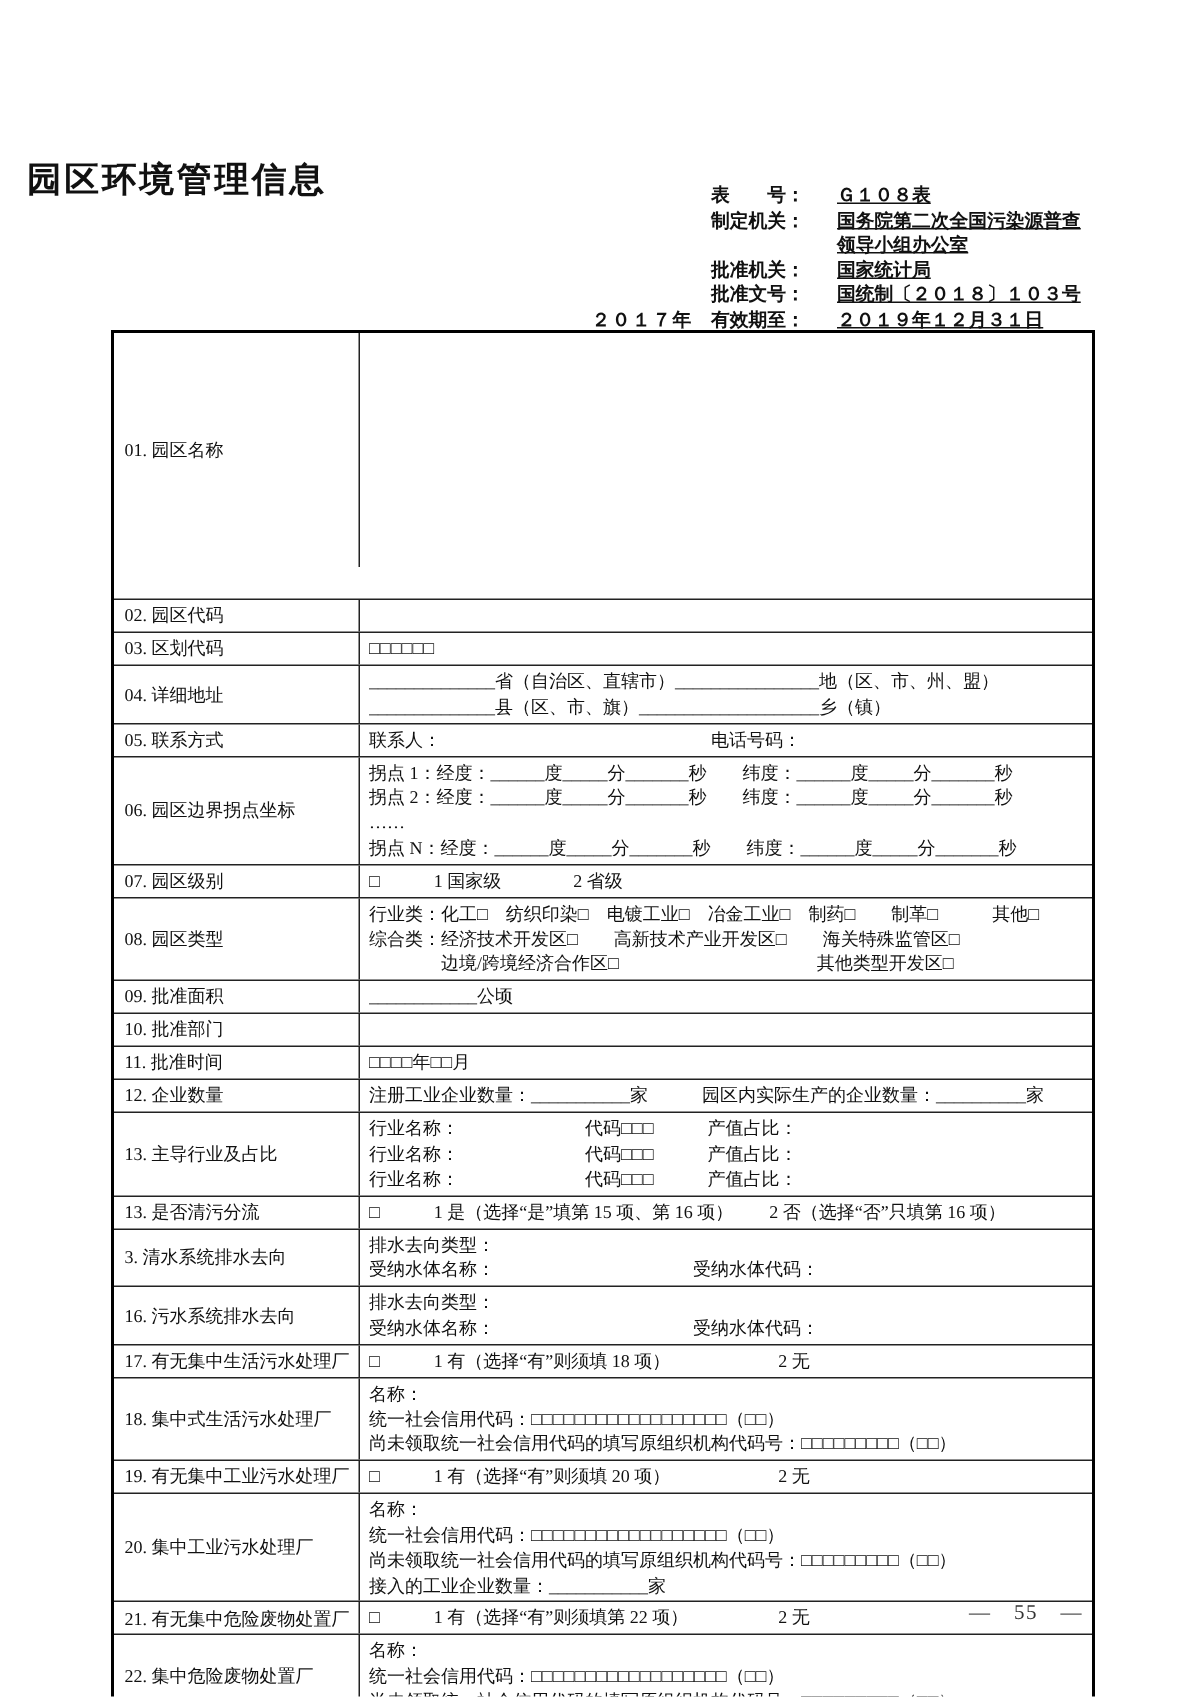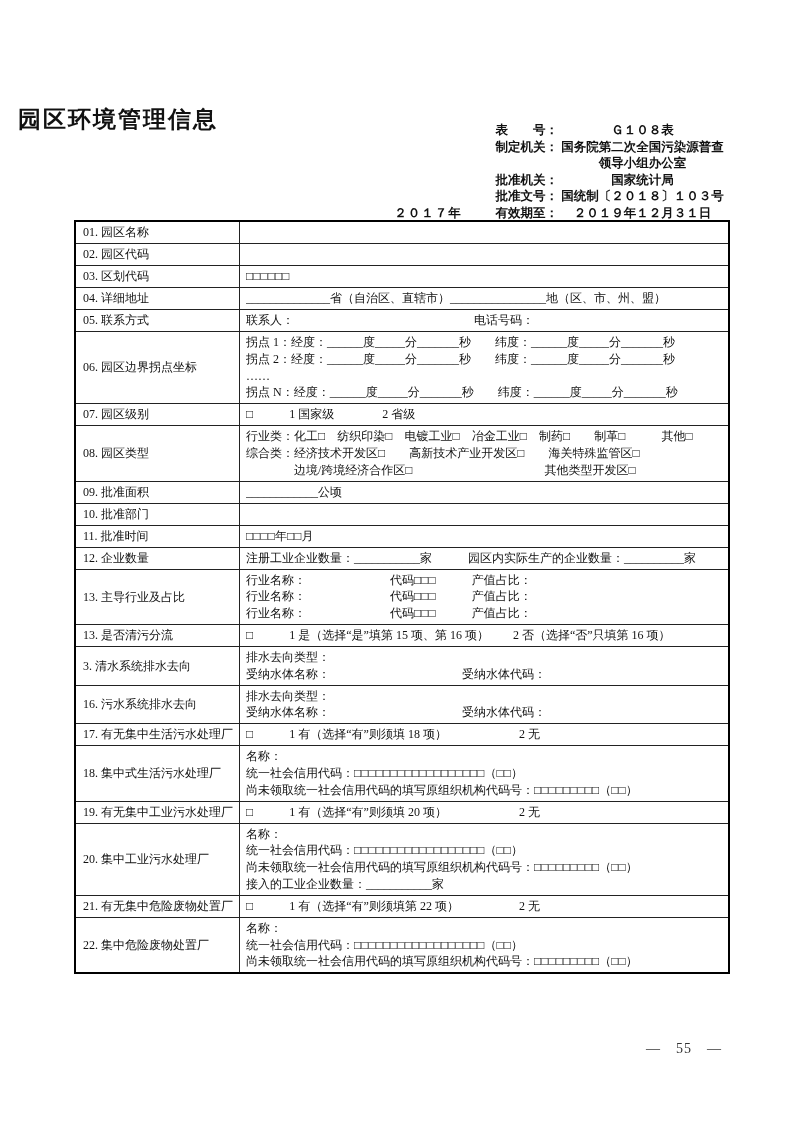--- a/index.html
+++ b/index.html
@@ -13,41 +13,41 @@
     position:absolute;top:86px;left:0;width:800px;text-align:left;
     font-size:23px;font-weight:bold;letter-spacing:2px;margin:18px;
     font-family:"Liberation Sans","DejaVu Sans",sans-serif;
   }
   .meta{
     position:absolute;top:122px;right:73px;width:345px;
     font-size:12.5px;line-height:16.5px;font-weight:600;
   }
   .meta-row{display:flex;}
   .meta-year{width:92px;text-align:center;letter-spacing:1px;}
-  .meta-label{width:84px;text-align:right;}
-  .meta-value{flex:1;text-align:center;}
+  .meta-label{width:84px;text-align:left;}
+  .meta-value{flex:1;text-align:left;text-decoration:underline;}
   .form-table{
     position:absolute;top:220px;left:74px;width:652px;
     border:2px solid #000;border-top-width:2px;
     font-size:12px;font-weight:500;
   }
   .trow{display:flex;border-top:1px solid #222;}
-  .trow:first-child{border-top:none;}
+  .trow:first-child{border-top:none;flex-direction:column;}
   .tlabel{
     width:152px;flex:0 0 152px;border-right:1px solid #222;
     padding:2px 4px 2px 7px;display:flex;align-items:center;
     line-height:16.5px;
   }
   .tcontent{
     flex:1;padding:2px 4px 2px 6px;display:flex;flex-direction:column;
     justify-content:center;min-height:17px;
   }
   .tline{white-space:pre;line-height:16.8px;overflow:hidden;}
   .page-number{
-    position:absolute;top:1040px;right:78px;font-size:14px;color:#333;
+    position:absolute;top:1066px;right:78px;font-size:14px;color:#333;
     letter-spacing:1px;
   }
 </style>
 </head>
 <body>
 
 <div class="page">
   <h1 class="form-title">园区环境管理信息</h1>
 
   <div class="meta">
@@ -99,20 +99,21 @@
       <div class="trow">
         <div class="tlabel">03. 区划代码</div>
         <div class="tcontent">
           <div class="tline">□□□□□□</div>
         </div>
       </div>
       <div class="trow">
         <div class="tlabel">04. 详细地址</div>
         <div class="tcontent">
           <div class="tline">______________省（自治区、直辖市）________________地（区、市、州、盟）</div>
+          <div class="tline">______________县（区、市、旗）____________________乡（镇）</div>
         </div>
       </div>
       <div class="trow">
         <div class="tlabel">05. 联系方式</div>
         <div class="tcontent">
           <div class="tline">联系人：　　　　　　　　　　　　　　　电话号码：</div>
         </div>
       </div>
       <div class="trow">
         <div class="tlabel">06. 园区边界拐点坐标</div>

